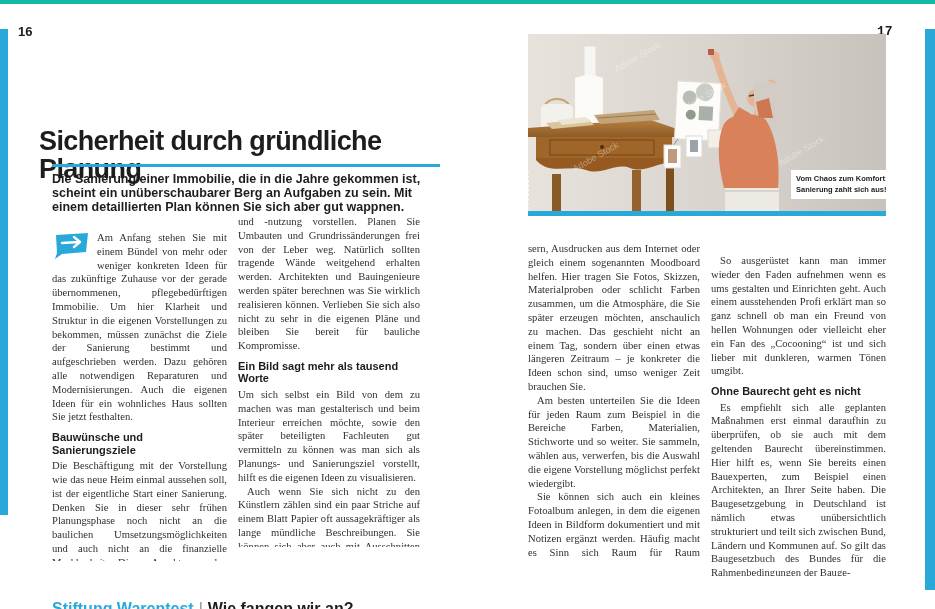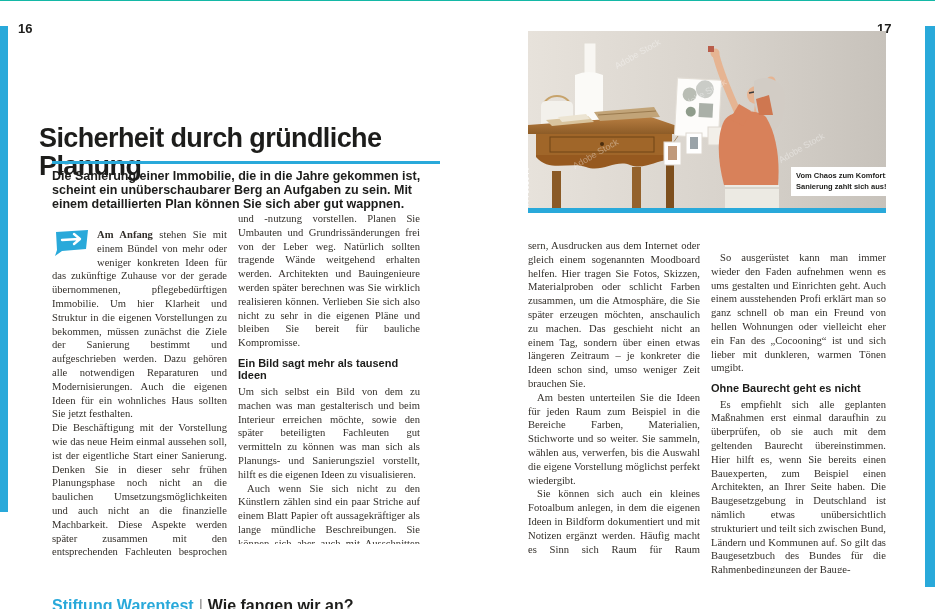--- a/index.html
+++ b/index.html
@@ -1,44 +1,44 @@
 <!DOCTYPE html>
 <html lang="de"><head>
 <meta charset="utf-8">
 <style>
   :root{ --cyan:#29a9da; --ink:#1d1d1b; --body:#332f2a; }
   html,body{margin:0;padding:0;background:#fff;}
   body{width:935px;height:609px;position:relative;font-family:"Liberation Sans",sans-serif;}
-  .spread{position:absolute;inset:0;background:#fff;border-top:1px solid #14b8a6;overflow:hidden;padding-left:30px;}
+  .spread{position:absolute;inset:0;background:#fff;border-top:4px solid #14b8a6;overflow:hidden;padding-left:30px;}
 
   .bar{position:absolute;background:var(--cyan);}
   .bar-left{left:0;top:25px;width:8px;height:486px;}
   .bar-right{right:0;top:25px;width:10px;height:561px;}
 
   .pagenum{position:absolute;top:20px;font-size:13px;font-weight:bold;color:var(--ink);}
   .pagenum-left{left:18px;}
-  .pagenum-right{left:877px;}
+  .pagenum-right{left:877px;font-family:Liberation Mono, monospace;}
 
   .headline{position:absolute;left:39px;top:105px;width:430px;font-size:27px;line-height:28px;
             font-weight:bold;color:var(--ink);letter-spacing:-0.6px;}
   .rule{position:absolute;left:52px;top:160px;width:388px;height:3px;background:var(--cyan);}
   .intro{position:absolute;left:52px;top:168px;width:392px;font-size:12.5px;line-height:14.2px;
          font-weight:bold;color:var(--ink);}
 
   .col{position:absolute;font-family:"Liberation Serif",serif;font-size:10.6px;line-height:13.8px;
        color:var(--body);text-align:justify;overflow:hidden;}
   .col p{margin:0;}
   .col p.indent{text-indent:9px;}
   .subhead{font-family:"Liberation Sans",sans-serif;font-weight:bold;font-size:11px;line-height:12.5px;
            color:var(--ink);margin:7px 0 3px;text-align:left;}
   #col1{left:52px;top:227px;width:175px;height:330px;}
   #col2{left:238px;top:211px;width:182px;height:332px;}
   #col3{left:528px;top:238px;width:172px;height:320px;}
   #col4{left:711px;top:250px;width:175px;height:322px;}
-  .lead-bold{font-weight:bold;}
+  .lead-bold{font-weight:normal;}
   .arrow-icon{float:left;width:40px;height:27px;margin:1px 5px 1px 0;}
 
   .footer{position:absolute;left:52px;top:596px;font-size:16px;font-weight:bold;white-space:nowrap;}
   .footer .brand{color:var(--cyan);}
   .footer .sep{color:#8c8c8c;font-weight:normal;padding:0 5px;}
   .footer .chapter{color:var(--ink);}
 
   .photo{position:absolute;left:528px;top:30px;width:358px;height:182px;overflow:hidden;background:#d6d1ca;}
   .photo svg{position:absolute;top:0;left:0;display:block;}
   .photo-strip{position:absolute;left:0;bottom:0;width:100%;height:5px;background:var(--cyan);}
@@ -67,27 +67,28 @@
 
   <div class="col" id="col1">
     <p>
       <span class="arrow-icon">
         <svg width="40" height="27" viewBox="0 0 40 27" aria-hidden="true">
           <path d="M4,3 L36,1 L34,20 L10,22 L3,27 L5,21 Z" fill="#29a9da"></path>
           <path d="M10,11 L27,10 M22,5 L28,10 L22,15" stroke="#ffffff" stroke-width="2.4" fill="none" stroke-linecap="round" stroke-linejoin="round"></path>
         </svg>
       </span><span class="lead-bold">Am Anfang</span><span> stehen Sie mit einem Bündel von mehr oder weniger konkreten Ideen für das zukünftige Zuhause vor der gerade übernommenen, pflegebedürftigen Immobilie. Um hier Klarheit und Struktur in die eigenen Vorstellungen zu bekommen, müssen zunächst die Ziele der Sanierung bestimmt und aufgeschrieben werden. Dazu gehören alle notwendigen Reparaturen und Modernisierungen. Auch die eigenen Ideen für ein wohnliches Haus sollten Sie jetzt festhalten.</span>
     </p>
+    <h3 class="subhead">Bauwünsche und Sanierungsziele</h3>
     <p>Die Beschäftigung mit der Vorstellung wie das neue Heim einmal aussehen soll, ist der eigentliche Start einer Sanierung. Denken Sie in dieser sehr frühen Planungsphase noch nicht an die baulichen Umsetzungsmöglichkeiten und auch nicht an die finanzielle Machbarkeit. Diese Aspekte werden später zusammen mit den entsprechenden Fachleuten besprochen und konkretisiert.</p>
 
   </div>
 
   <div class="col" id="col2">
     <p>und -nutzung vorstellen. Planen Sie Umbauten und Grundrissänderungen frei von der Leber weg. Natürlich sollten tragende Wände weitgehend erhalten werden. Architekten und Bauingenieure werden später berechnen was Sie wirklich realisieren können. Verlieben Sie sich also nicht zu sehr in die eigenen Pläne und bleiben Sie bereit für bauliche Kompromisse.</p>
-    <h3 class="subhead">Ein Bild sagt mehr als tausend Ideen</h3>
+    <h3 class="subhead">Ein Bild sagt mehr als tausend Worte</h3>
     <p>Um sich selbst ein Bild von dem zu machen was man gestalterisch und beim Interieur erreichen möchte, sowie den später beteiligten Fachleuten gut vermitteln zu können was man sich als Planungs- und Sanierungsziel vorstellt, hilft es die eigenen Ideen zu visualisieren.</p>
     <p class="indent">Auch wenn Sie sich nicht zu den Künstlern zählen sind ein paar Striche auf einem Blatt Papier oft aussagekräftiger als lange mündliche Beschreibungen. Sie können sich aber auch mit Ausschnitten beispielsweise aus Wohnmagazinen oder Fotos von Objekten oder Details in Einrichtungshäu-</p>
   </div>
 
   <div class="photo">
     <svg width="358" height="182" viewBox="0 0 358 182">
       <defs>
         <linearGradient id="wallg" x1="0" y1="0" x2="1" y2="0">
           <stop offset="0" stop-color="#e7e2db"></stop>
             <stop offset="0.55" stop-color="#d8d3cc"></stop>

